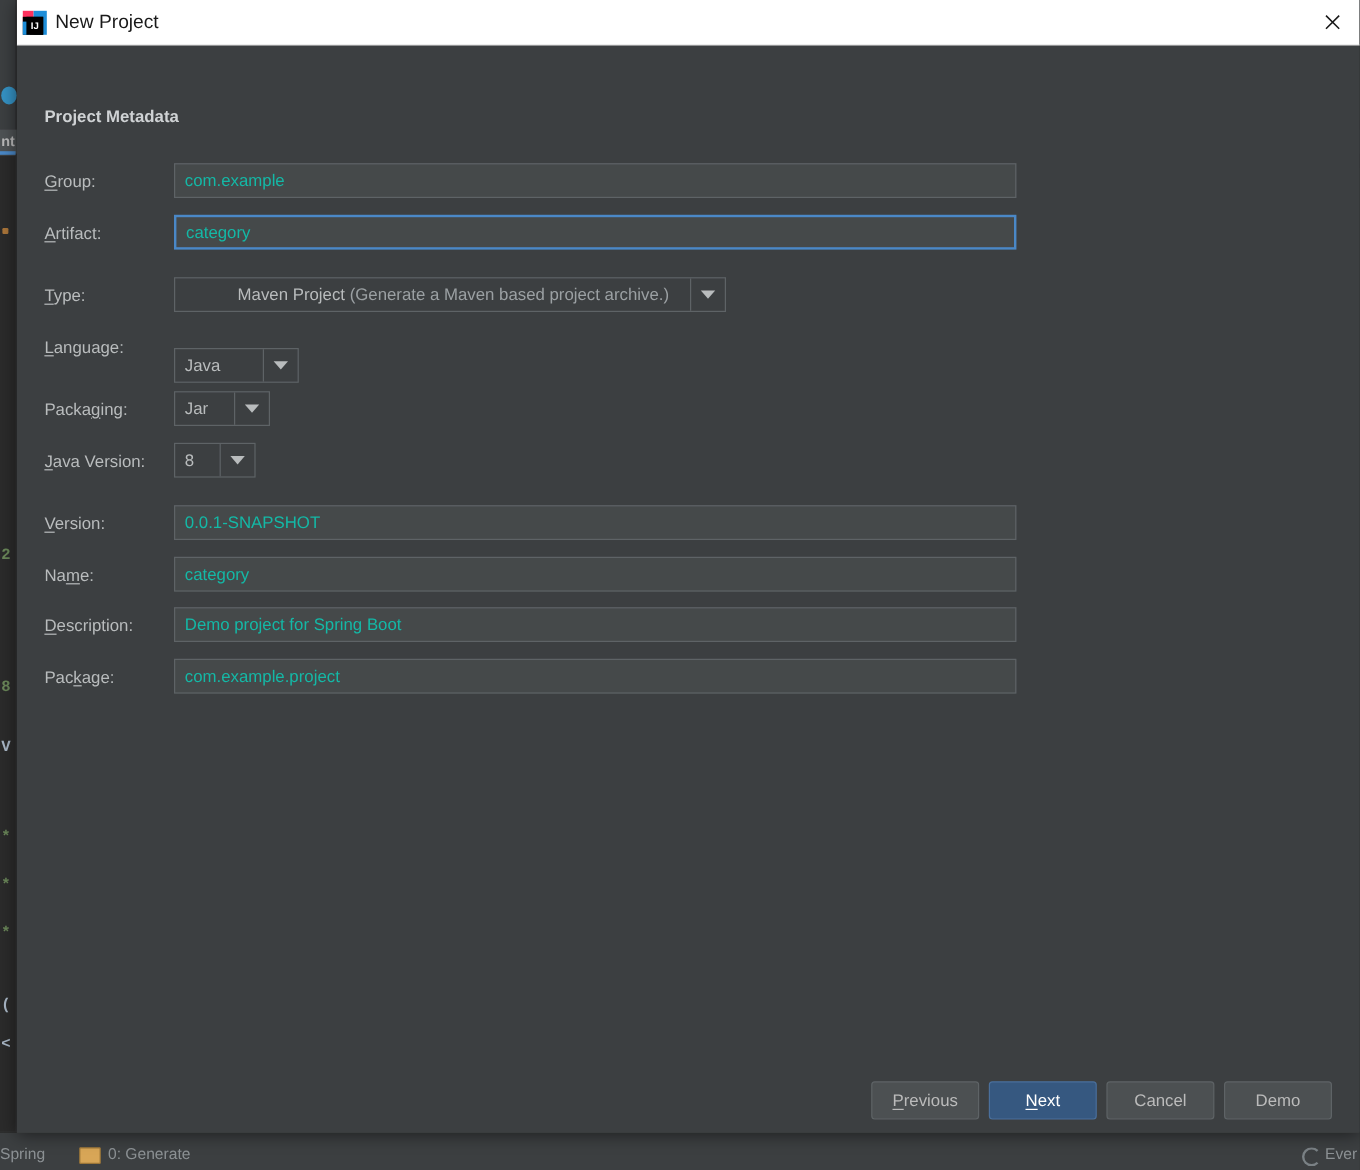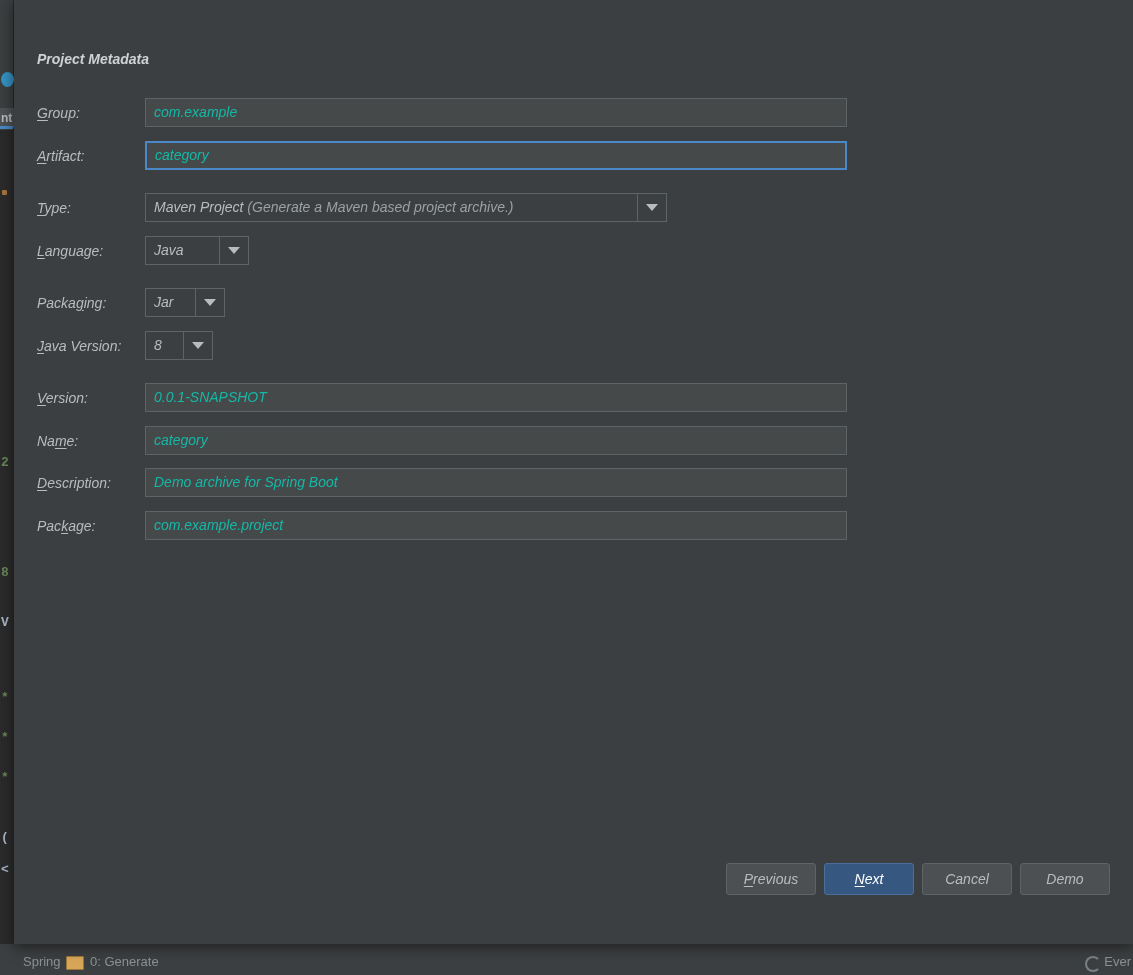--- a/index.html
+++ b/index.html
@@ -128,21 +128,21 @@
     background: #3c3f41;
     border-top: 1px solid #2b2b2b;
     overflow: hidden;
   }
   .ide-statusbar-item {
     position: absolute;
     color: #8c9194;
     font-size: 13px;
     white-space: nowrap;
   }
-  .ide-statusbar-item.sb-spring { left: 0px; top: 10px; padding-left: 23px; }
+  .ide-statusbar-item.sb-spring { left: 0px; top: 10px; }
   .ide-statusbar-item.sb-messages { left: 90px; top: 10px; }
   .ide-statusbar-item.sb-eventlog { right: 2px; top: 10px; }
   .sb-msg-icon {
     position: absolute;
     left: 66px; top: 12px;
     width: 16px; height: 12px;
     background: #d8a657;
     border: 1px solid #9c7638;
     border-radius: 1px;
   }
@@ -200,21 +200,20 @@
     align-items: center;
     justify-content: center;
     cursor: default;
   }
 
   
   .dialog-body {
     position: relative;
     height: 907px;
     background: #3c3f41;
-    font-style: italic;
   }
 
   .section-heading {
     position: absolute;
     left: 23px; top: 51px;
     font-size: 14px;
     font-weight: bold;
     color: #cfd2d4;
   }
 
@@ -363,46 +362,64 @@
     <div class="ide-statusbar-item sb-spring">Spring</div>
     <div class="sb-msg-icon"></div>
     <div class="ide-statusbar-item sb-messages">0: Generate</div>
     <div class="sb-evt-icon"></div>
     <div class="ide-statusbar-item sb-eventlog">Ever</div>
   </div>
 </div>
 
 <div id="dialog">
 
+  <div class="titlebar">
+    <div class="titlebar-icon">
+      <svg width="22" height="22" viewBox="0 0 22 22">
+        <rect x="1" y="1" width="9" height="9" fill="#fe315d"></rect>
+        <rect x="10" y="1" width="11" height="20" fill="#1d8dd8"></rect>
+        <rect x="1" y="6" width="17" height="15" fill="#000000"></rect>
+        <rect x="1" y="10" width="6" height="11" fill="#1d8dd8"></rect>
+        <rect x="4" y="6" width="14" height="15" fill="#000000"></rect>
+        <text x="11" y="16" font-family="'Liberation Sans', sans-serif" font-size="8" font-weight="bold" fill="#ffffff" text-anchor="middle">IJ</text>
+      </svg>
+    </div>
+    <div class="titlebar-title">New Project</div>
+    <div class="titlebar-close">
+      <svg width="15" height="15" viewBox="0 0 15 15">
+        <path d="M2 2 L13 13 M13 2 L2 13" stroke="#1a1a1a" stroke-width="1.3" fill="none"></path>
+      </svg>
+    </div>
+  </div>
 
   <div class="dialog-body">
 
     <div class="section-heading">Project Metadata</div>
 
     <div id="form-rows">
         <div class="form-row" style="top: 98px;">
           <label class="row-label"><u>G</u>roup:</label>
           <div class="text-field">com.example</div>
         </div>
         <div class="form-row" style="top: 141px;">
           <label class="row-label"><u>A</u>rtifact:</label>
           <div class="text-field focused">category</div>
         </div>
         <div class="form-row" style="top: 193px;">
           <label class="row-label"><u>T</u>ype:</label>
-          <div class="combo" style="width: 522px;">
+          <div class="combo" style="width: 460px; padding-left: 44px;">
             <div class="combo-text">Maven Project<span class="muted"> (Generate a Maven based project archive.)</span></div>
             <div class="combo-arrow-btn">
               <div class="tri-down"></div>
             </div>
           </div>
         </div>
         <div class="form-row" style="top: 236px;">
           <label class="row-label"><u>L</u>anguage:</label>
-          <div class="combo" style="width: 104px;">
+          <div class="combo" style="width: 104px; margin-top: 16px;">
             <div class="combo-text">Java</div>
             <div class="combo-arrow-btn">
               <div class="tri-down"></div>
             </div>
           </div>
         </div>
         <div class="form-row" style="top: 288px;">
           <label class="row-label">Packa<u>g</u>ing:</label>
           <div class="combo" style="width: 80px;">
             <div class="combo-text">Jar</div>
@@ -423,21 +440,21 @@
         <div class="form-row" style="top: 383px;">
           <label class="row-label"><u>V</u>ersion:</label>
           <div class="text-field">0.0.1-SNAPSHOT</div>
         </div>
         <div class="form-row" style="top: 426px;">
           <label class="row-label">Na<u>m</u>e:</label>
           <div class="text-field">category</div>
         </div>
         <div class="form-row" style="top: 468px;">
           <label class="row-label"><u>D</u>escription:</label>
-          <div class="text-field">Demo archive for Spring Boot</div>
+          <div class="text-field">Demo project for Spring Boot</div>
         </div>
         <div class="form-row" style="top: 511px;">
           <label class="row-label">Pac<u>k</u>age:</label>
           <div class="text-field">com.example.project</div>
         </div>
       </div>
 
     <div class="button-bar" id="button-bar">
         <div class="dlg-button"><u>P</u>revious</div>
         <div class="dlg-button primary"><u>N</u>ext</div>

